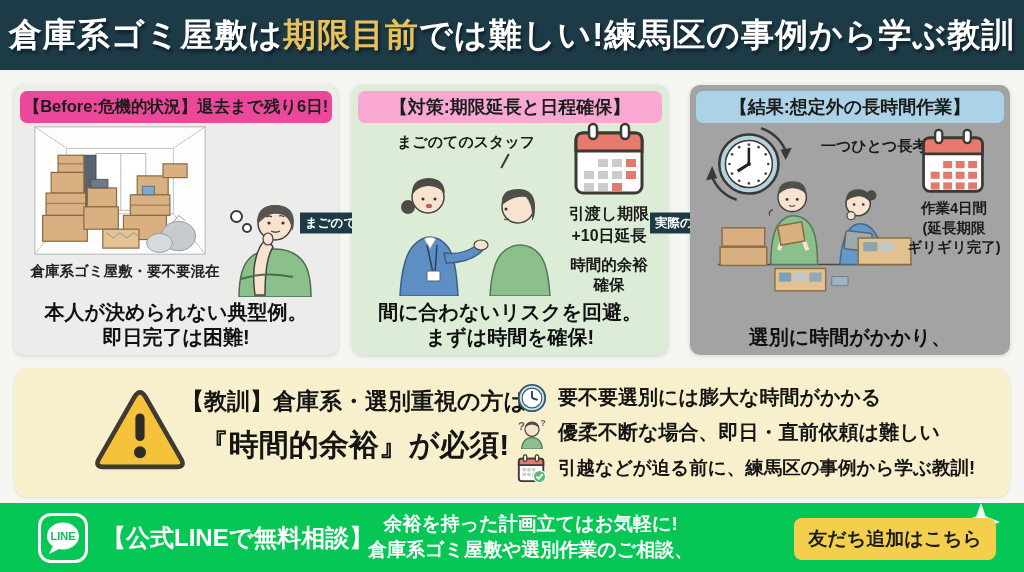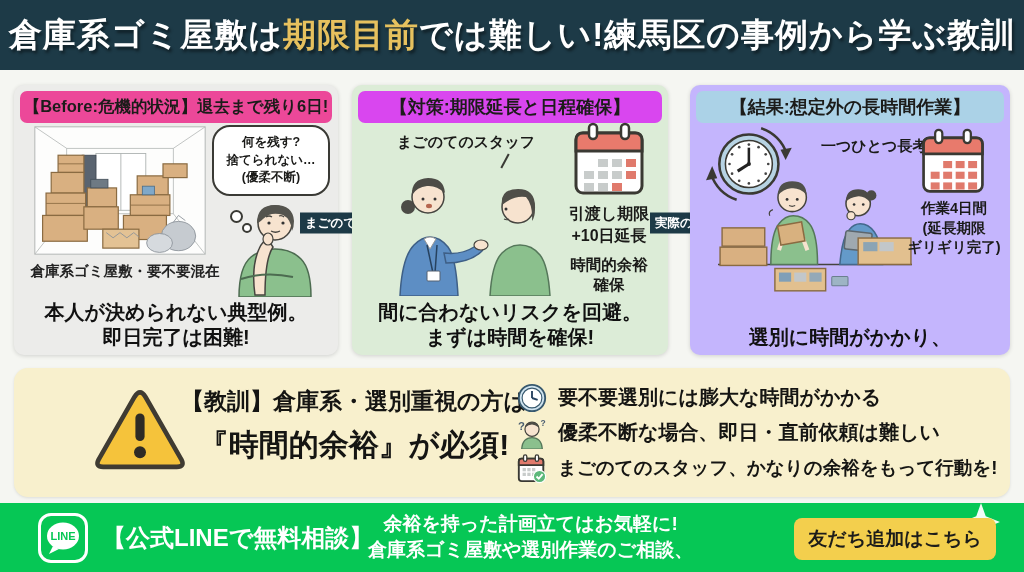--- a/index.html
+++ b/index.html
@@ -8,25 +8,25 @@
   
   .top-banner{position:absolute;left:0;top:0;width:1024px;height:70px;background:#1d3a47;
               display:flex;align-items:center;justify-content:center;}
   .title{margin:0;font-size:33px;font-weight:bold;color:#fff;letter-spacing:1px;
          text-shadow:2px 3px 3px rgba(0,0,0,.45);white-space:nowrap;}
   .hl{color:#e6c15e;}
   
   .panel{position:absolute;top:85px;height:270px;border-radius:10px;box-shadow:0 1px 4px rgba(0,0,0,.15);}
   .panel-before{left:14px;width:324px;background:#ececea;}
   .panel-measure{left:352px;width:316px;background:#dcecd7;}
-  .panel-result{left:690px;width:320px;background:#c4b5fd;}
+  .panel-result{left:690px;width:320px;background:#a3a3a3;}
   .panel-header{position:absolute;top:6px;left:6px;right:6px;height:32px;border-radius:7px;
                 display:flex;align-items:center;justify-content:center;font-weight:bold;color:#1c1c1a;white-space:nowrap;}
   .ph-before{background:#ec4899;font-size:16.5px;}
-  .ph-measure{background:#d946ef;font-size:18px;}
+  .ph-measure{background:#f9a8d4;font-size:18px;}
   .ph-result{background:#abd2e7;font-size:18px;}
   .summary{position:absolute;left:0;right:0;bottom:4px;text-align:center;font-weight:bold;
            font-size:20px;line-height:1.28;color:#111;}
   
   .room{position:absolute;left:20px;top:38px;width:172px;height:135px;}
   .caption{position:absolute;left:4px;top:177px;width:214px;text-align:center;
            font-size:14.5px;font-weight:bold;color:#222;white-space:nowrap;}
   .thought{position:absolute;left:198px;top:40px;width:110px;background:#fff;border:2px solid #3a3a35;
            border-radius:18px;padding:7px 2px;text-align:center;font-size:12.5px;font-weight:bold;line-height:1.4;}
   .t-dot{position:absolute;background:#fff;border:2px solid #3a3a35;border-radius:50%;}
@@ -122,25 +122,20 @@
       <rect x="126" y="70" width="14" height="10" fill="#7fa8c9" stroke="#4d6f8c"></rect>
       <rect x="66" y="62" width="20" height="10" fill="#6e7a84" stroke="#46525c"></rect>
       <path d="M84,124 l8,6 l8,-6 l8,6 l8,-6 l6,5" fill="none" stroke="#8a9298"></path>
       <ellipse cx="168" cy="128" rx="20" ry="17" fill="#c6cbd0" stroke="#8b9298"></ellipse>
       <ellipse cx="146" cy="136" rx="15" ry="11" fill="#d6dade" stroke="#8b9298"></ellipse>
       <path d="M162,112 l6,-8 l8,6" fill="none" stroke="#8b9298"></path>
     </svg>
 
     <div class="caption">倉庫系ゴミ屋敷・要不要混在</div>
 
-    <div class="thought">
-      <div>何を残す?</div>
-      <div>捨てられない…</div>
-      <div>(優柔不断)</div>
-    </div>
     <div class="t-dot d1"></div>
     <div class="t-dot d2"></div>
 
     <svg class="worried" viewBox="0 0 102 100">
       <circle cx="54" cy="26" r="17" fill="#f7e3cf" stroke="#45443f" stroke-width="1.5"></circle>
       <path d="M36,26 Q36,8 54,8 Q72,8 73,24 Q73,30 71,34 Q70,22 62,18 Q50,14 42,22 Q38,26 36,26 Z" fill="#55544e"></path>
       <path d="M45,20 q3,-2 6,0" fill="none" stroke="#45443f" stroke-width="1.3"></path>
       <path d="M58,19 q3,-1 5,1" fill="none" stroke="#45443f" stroke-width="1.3"></path>
       <circle cx="48" cy="26" r="1.6" fill="#333"></circle>
         <circle cx="62" cy="26" r="1.6" fill="#333"></circle>
@@ -363,21 +358,21 @@
             <rect x="7" y="17" width="3.5" height="3.5"></rect>
               <rect x="12" y="17" width="3.5" height="3.5"></rect>
               <rect x="17" y="17" width="3.5" height="3.5"></rect>
             <rect x="7" y="22" width="3.5" height="3.5"></rect>
               <rect x="12" y="22" width="3.5" height="3.5"></rect>
               <rect x="17" y="22" width="3.5" height="3.5"></rect>
           </g>
           <circle cx="25" cy="26" r="6.5" fill="#5cb87a" stroke="#fff" stroke-width="1.2"></circle>
           <path d="M21.8,26 l2.4,2.4 l4,-4.8" fill="none" stroke="#fff" stroke-width="2"></path>
         </svg>
-        <span class="bt">まごのてのスタッフ、かなりの余裕をもって行動を!</span>
+        <span class="bt">引越などが迫る前に、練馬区の事例から学ぶ教訓!</span>
       </div>
     </div>
   </section>
 
   <footer class="footer">
     <div class="line-badge">
       <svg viewBox="0 0 44 44">
         <ellipse cx="22" cy="20" rx="16" ry="13.5" fill="#fff"></ellipse>
         <path d="M12,30 L8,38 L18,33 Z" fill="#fff"></path>
         <text x="22" y="24" text-anchor="middle" font-size="11" font-weight="bold" fill="#06c755" font-family="Liberation Sans, sans-serif">LINE</text>

